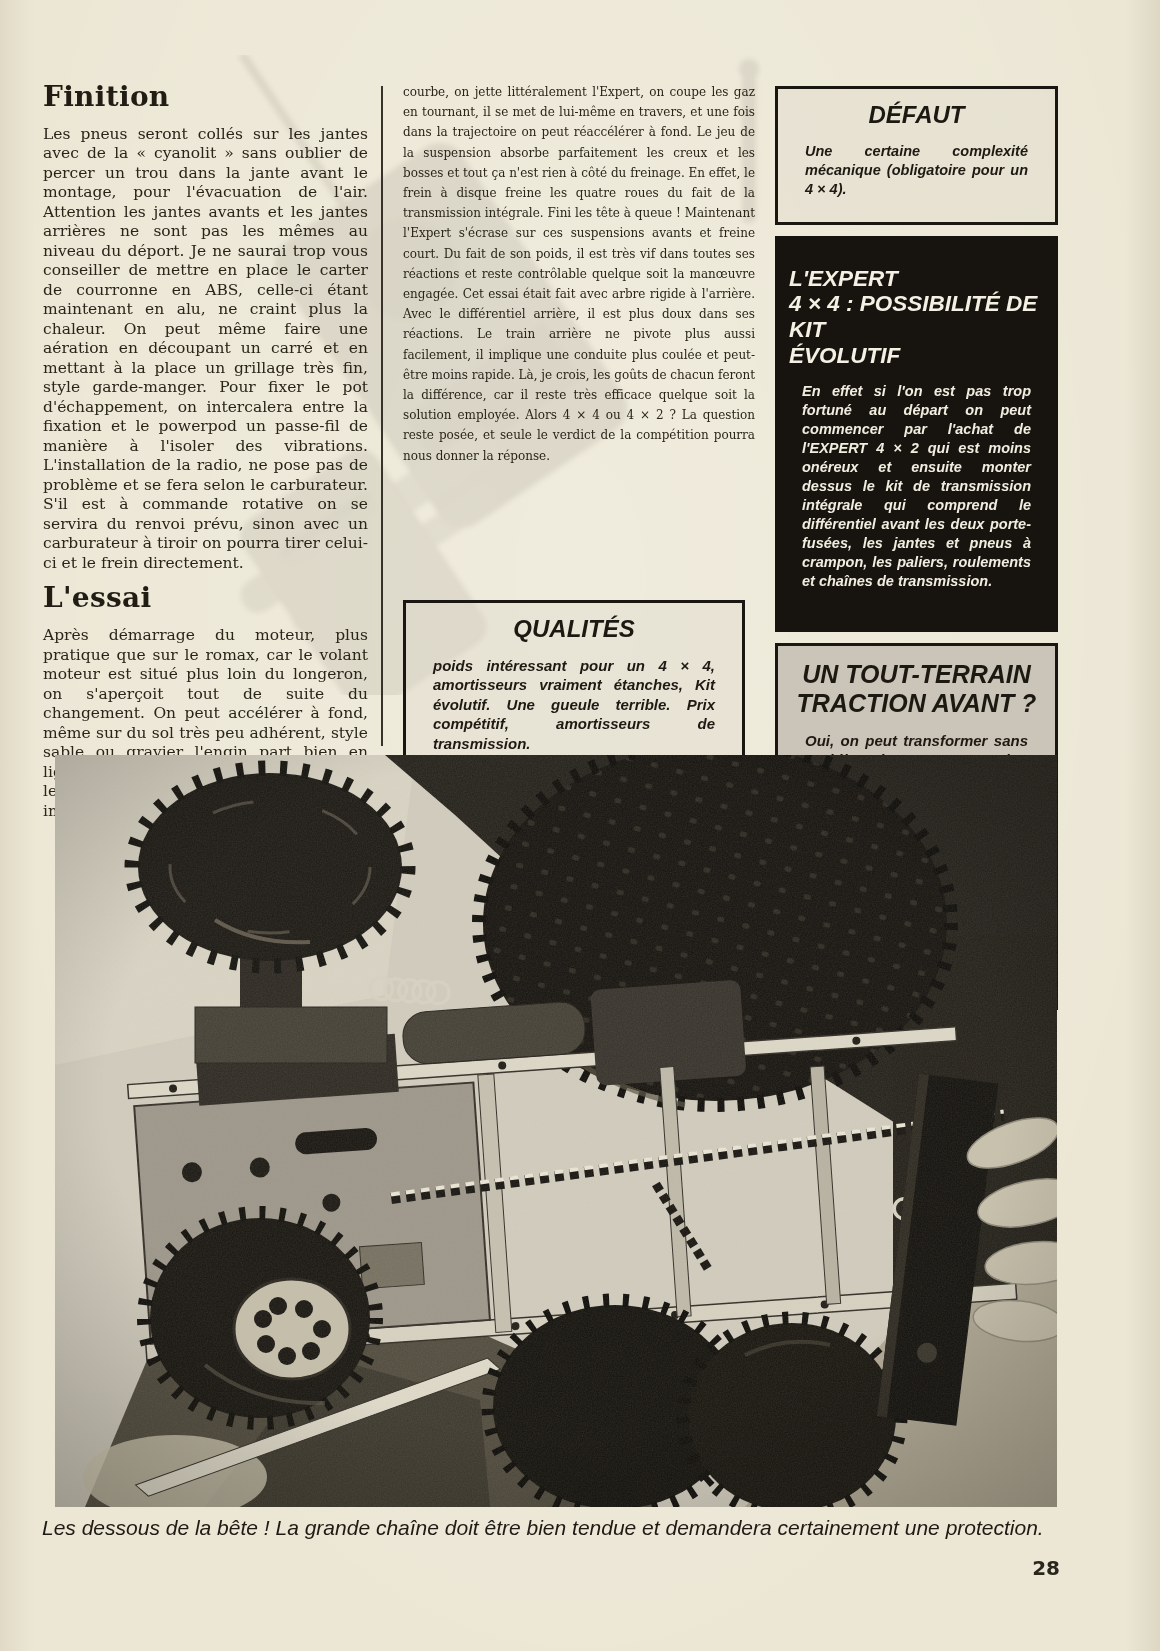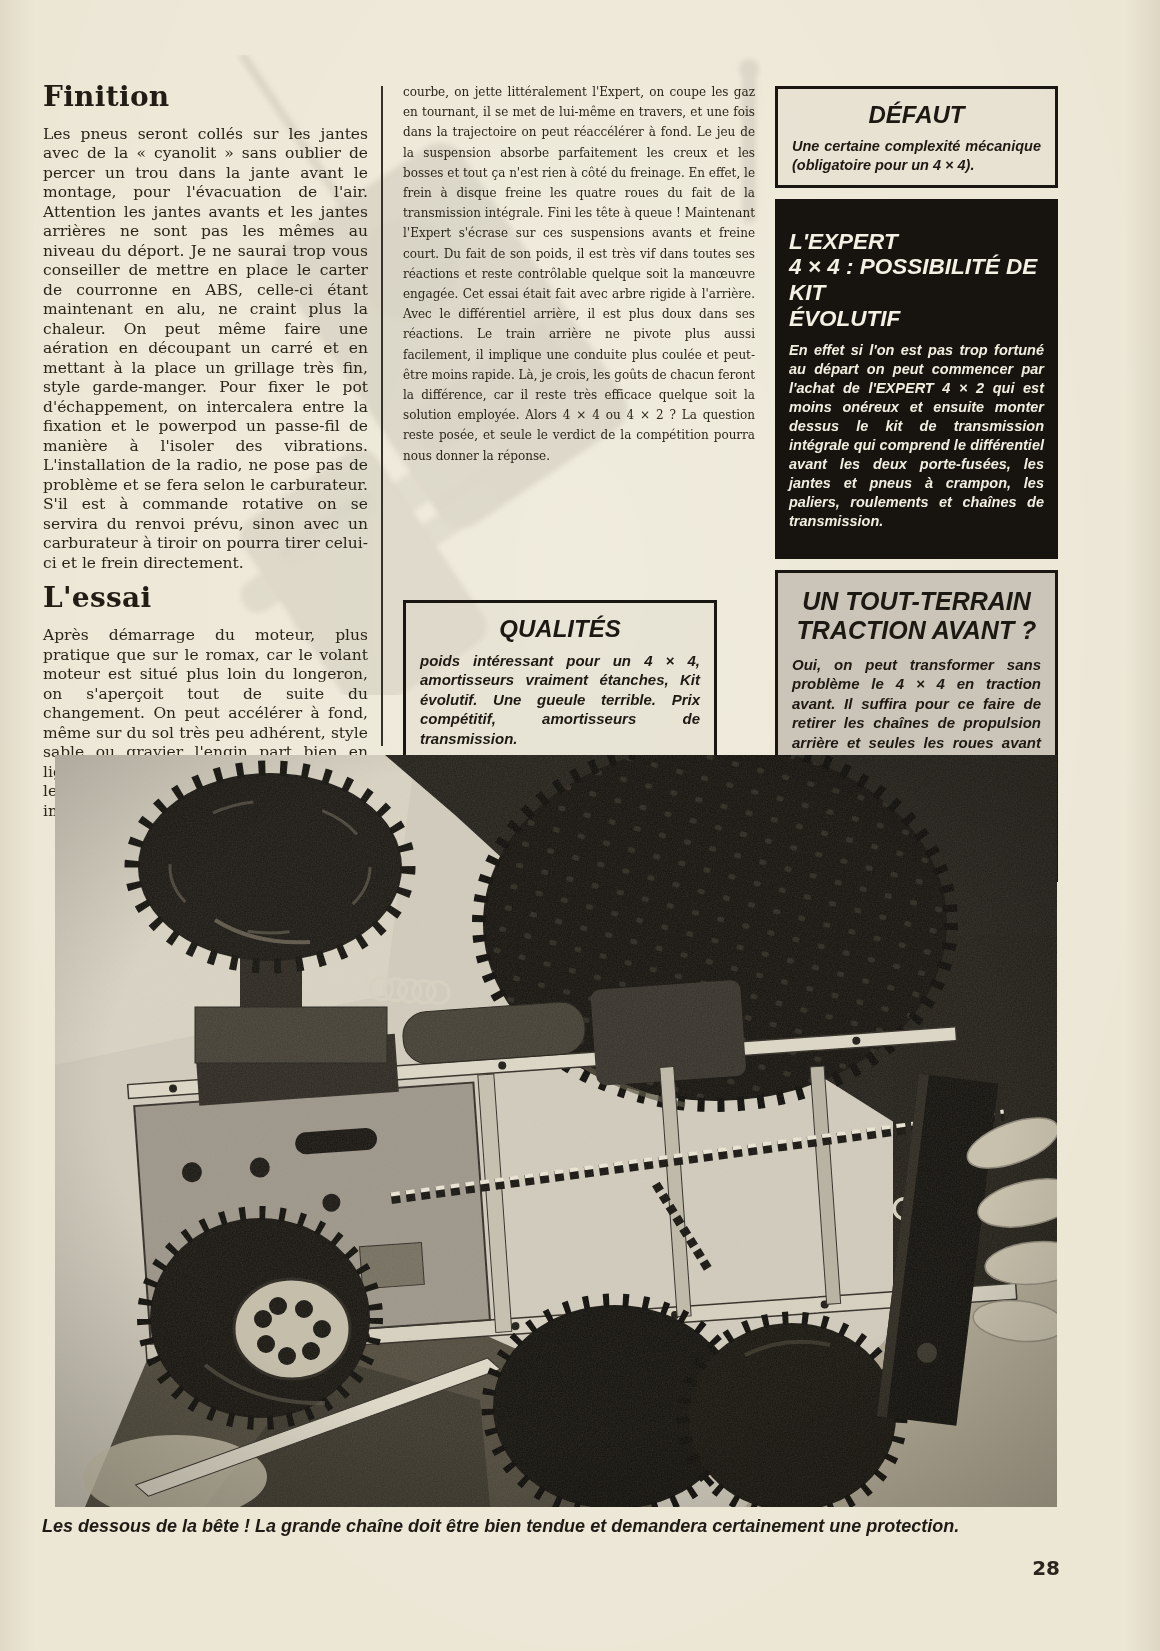--- a/index.html
+++ b/index.html
@@ -16,35 +16,35 @@
   .col-2{left:403px;width:352px;}
   .heading{font-family:"DejaVu Serif",serif;font-weight:700;font-size:28px;line-height:1.1;margin:0 0 12px 0;letter-spacing:.3px;color:#211d14;}
   .heading.second{margin-top:10px;}
   .body-text{font-size:15.5px;line-height:19.5px;text-align:justify;margin:0;color:#2a2519;}
   .col-2 .body-text{font-size:12px;line-height:20.2px;}
   .col-divider{position:absolute;left:381px;top:86px;width:2px;height:660px;background:#37322a;}
 
   
   .panel{border:3px solid #1a1712;padding:10px 14px;box-sizing:border-box;background:rgba(222,216,200,.35);}
   .panel-title{font-family:"Liberation Sans",sans-serif;font-style:italic;font-weight:700;text-align:center;font-size:24px;line-height:1.15;color:#1c1812;margin:2px 0 8px 0;}
-  .panel-body{font-family:"Liberation Sans",sans-serif;font-style:italic;font-weight:700;font-size:15px;line-height:19.5px;text-align:justify;color:#1e1a13;margin:0;}
-
-  .qualites{position:absolute;left:403px;top:600px;width:314px;}
+  .panel-body{font-family:"Liberation Sans",sans-serif;font-style:italic;font-weight:700;font-size:15px;line-height:19.5px;text-align:justify;color:#1e1a13;margin:13px;}
+
+  .qualites{position:absolute;left:403px;top:600px;width:342px;}
 
   .sidebar{position:absolute;left:775px;top:86px;width:283px;display:flex;flex-direction:column;gap:11px;}
   .kit{background:#17140f;border:none;padding:28px 14px;}
   .kit .panel-title{color:#f4f1e4;text-align:left;white-space:pre-line;font-size:22.5px;margin:2px 0 9px 0;}
   .kit .panel-body{color:#f1ede0;font-size:14.5px;line-height:19px;}
   .defaut .panel-body{font-size:14.5px;line-height:19px;}
   .traction{background:#cac5b8;}
   .traction .panel-title{text-align:center;white-space:pre-line;font-size:25px;margin:4px 0 10px 0;}
   .traction .panel-body{font-size:15px;line-height:19.5px;}
 
   .photo{position:absolute;left:55px;top:755px;width:1002px;height:752px;display:block;}
-  .caption{position:absolute;left:42px;top:1516px;width:1015px;font-family:"Liberation Sans",sans-serif;font-style:italic;font-weight:700;font-size:18px;color:#1e1a14;}
+  .caption{position:absolute;left:42px;top:1516px;width:1015px;font-family:"Liberation Sans",sans-serif;font-style:italic;font-weight:400;font-size:21px;color:#1e1a14;}
   .page-number{position:absolute;right:100px;top:1556px;font-family:"DejaVu Sans",sans-serif;font-size:20px;font-weight:700;color:#2a261e;}
 
   .watermark{position:absolute;left:20px;top:55px;width:820px;height:640px;opacity:.14;pointer-events:none;}
 </style>
 </head>
 <body>
 
 <div class="page">
 
   <svg class="watermark" viewBox="0 0 820 640">

